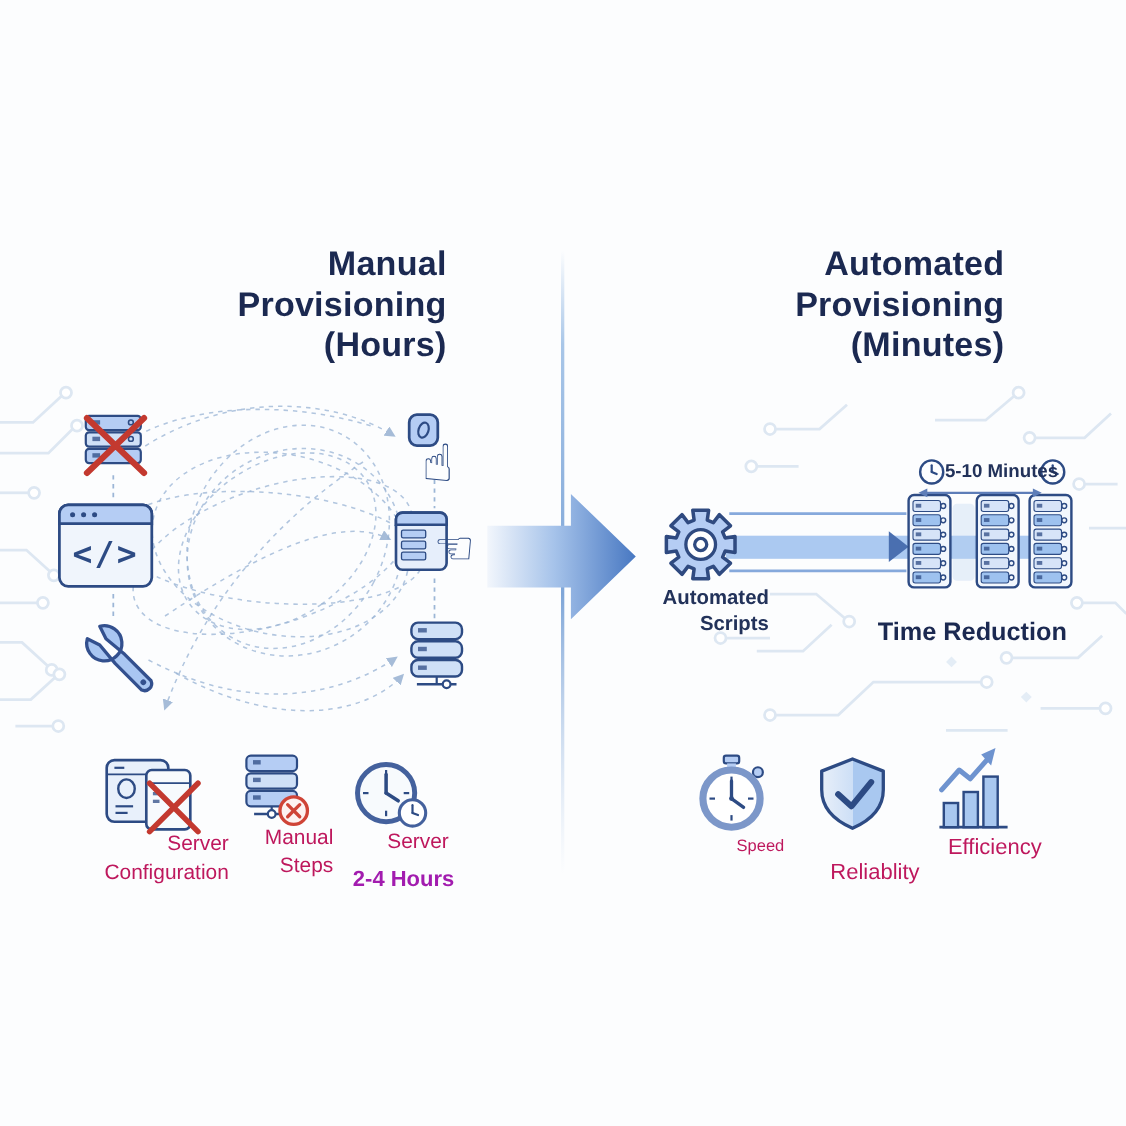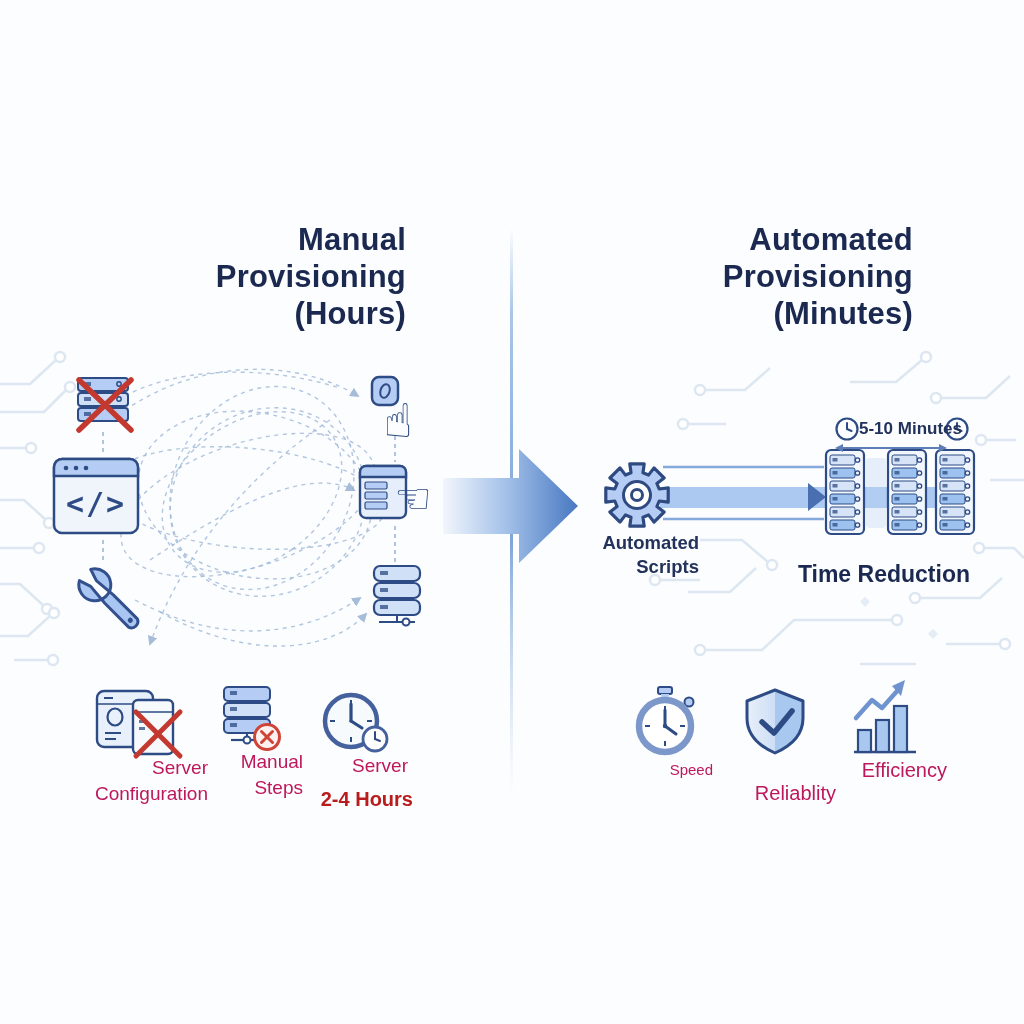--- a/index.html
+++ b/index.html
@@ -11,21 +11,21 @@
   #diagram-svg{position:absolute;left:0;top:0;z-index:1;}
   .txt{position:absolute;z-index:2;text-align:right;}
   .title{font-weight:700;font-size:31px;line-height:37px;color:#1b2951;letter-spacing:.2px;}
   .title span{display:block;}
   .sublabel{font-weight:500;font-size:19px;line-height:26px;color:#be185d;}
   .sublabel span{display:block;}
   .scripts-label{font-weight:600;font-size:18.5px;line-height:24px;color:#22325a;}
   .scripts-label span{display:block;}
   .duration-small{font-weight:700;font-size:17px;color:#22325a;white-space:nowrap;}
   .time-reduction{font-weight:700;font-size:23px;color:#1b2951;}
-  .hours-bold{font-weight:700;font-size:20px;color:#b91c1c;}
+  .hours-bold{font-weight:700;font-size:20px;color:#a21caf;}
   .cir{stroke:#dde7f2;fill:none;stroke-width:2.5;}
   .cirn{fill:#ffffff;stroke:#dde7f2;stroke-width:2.5;}
   .tangle{stroke:#9cb6d6;fill:none;stroke-width:1.4;stroke-dasharray:4 4.5;opacity:.78;}
   .dashv{stroke:#9cb6d6;fill:none;stroke-width:1.6;stroke-dasharray:4 4;}
   .ico-s{stroke:#2d4b84;}
   .mark{fill:#2d4b84;opacity:.75;}
 </style>
 </head>
 <body>
 

